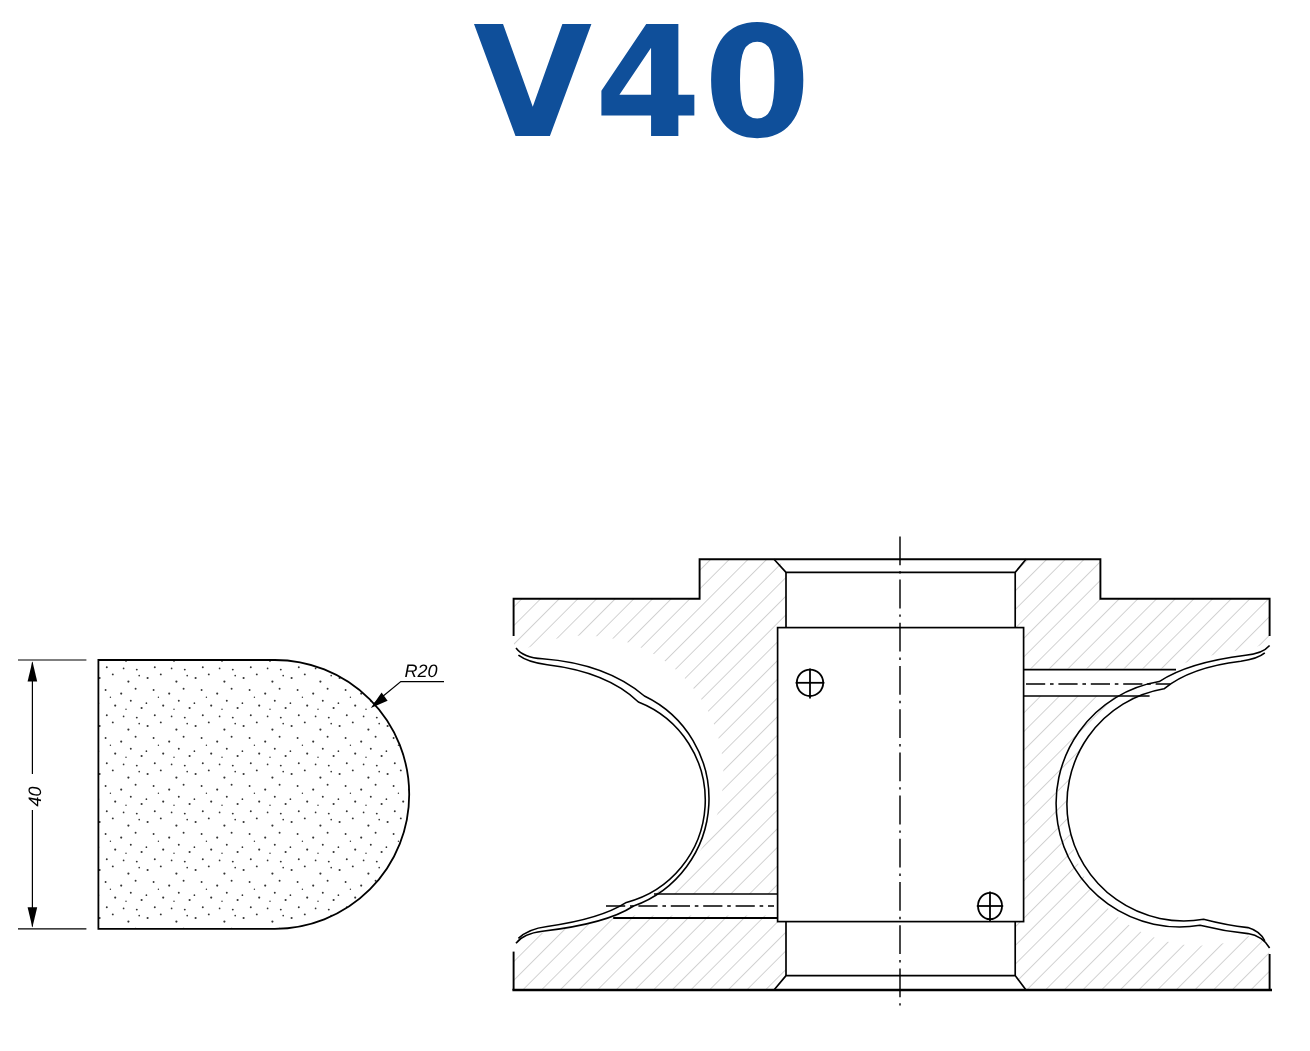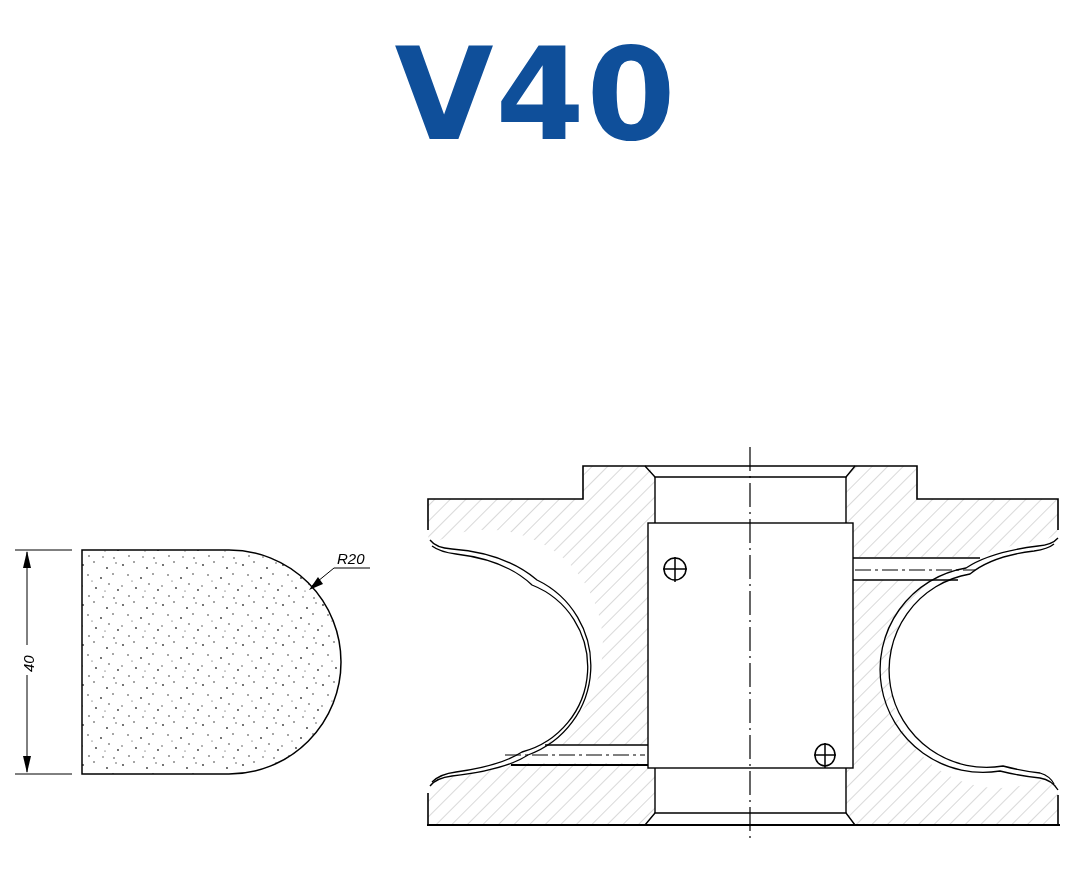--- a/index.html
+++ b/index.html
@@ -1,20 +1,20 @@
 <!DOCTYPE html>
 <html><head>
 <meta charset="utf-8">
 <style>
   html, body { margin: 0; padding: 0; background: #ffffff; }
   body { width: 1092px; height: 876px; position: relative; overflow: hidden; }
   .title {
     position: absolute; left: 0; top: 0; width: 1072px; height: 140px;
     text-align: center; font-family: "DejaVu Sans", sans-serif; font-weight: bold;
-    font-size: 128px; line-height: 140px; letter-spacing: 2px; margin-top: 25px;
+    font-size: 128px; line-height: 140px; letter-spacing: 2px;
   }
   svg.drawing { position: absolute; left: 0; top: 0; }
   .dimtext { font-family: "Liberation Sans", sans-serif; font-style: italic; font-size: 15px; fill: #000; }
 </style>
 </head>
 <body>
 
 <div class="title" style="color:#0f4f9a">V40</div>
 
 <svg class="drawing" width="1092" height="876" viewBox="0 0 1092 876" xmlns="http://www.w3.org/2000/svg">

